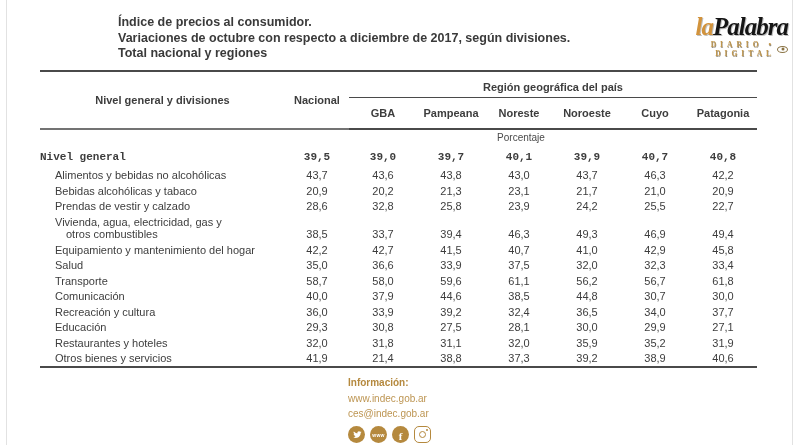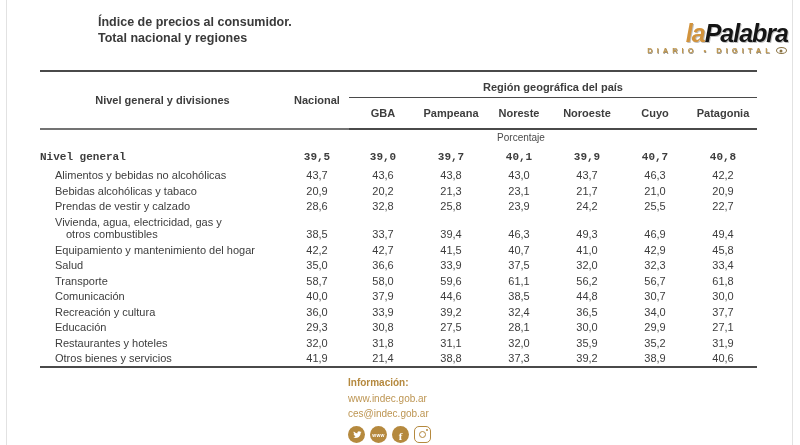--- a/index.html
+++ b/index.html
@@ -5,25 +5,25 @@
   * { margin:0; padding:0; box-sizing:border-box; }
   html,body { background:#fff; }
   .page {
     position:relative; width:800px; height:445px; background:#ffffff;
     font-family:"Liberation Sans", sans-serif; color:#3d3d3d; overflow:hidden;
   }
   .edge { position:absolute; top:0; bottom:0; width:1px; background:#e2e2e2; }
   .edge.left { left:6px; } .edge.right { right:7px; }
 
   
-  .title-block { position:absolute; left:98px; top:15px; }
+  .title-block { position:absolute; left:118px; top:15px; }
   .title-block div { font-size:12.5px; font-weight:bold; color:#3a3a3a; line-height:15.5px; }
 
   
-  .logo { position:absolute; right:12px; top:20px; width:142px; text-align:right; }
+  .logo { position:absolute; right:12px; top:14px; width:142px; text-align:right;font-family:Liberation Serif, serif; }
   .logo-main { font-style:italic; font-weight:bold; font-size:25px; line-height:26px; letter-spacing:-1px;
                text-shadow:1px 1px 0 rgba(0,0,0,0.25); white-space:nowrap; }
   .logo-la { color:#d2933c; } .logo-palabra { color:#151515; }
   .logo-tagline { margin-top:0; font-size:7.5px; font-weight:bold; letter-spacing:4px;
                   color:#c0974d; text-shadow:0.5px 0.5px 0 rgba(60,50,30,0.55);
                   display:flex; align-items:center; justify-content:center; gap:2px; }
   .eye { display:inline-block; width:11px; height:7px; border:1.2px solid #8a7344; border-radius:50%;
          position:relative; }
   .eye::after { content:""; position:absolute; left:50%; top:50%; width:3px; height:3px;
                 transform:translate(-50%,-50%); border-radius:50%; background:#8a7344; }
@@ -66,20 +66,21 @@
 </style>
 </head>
 <body>
 
 <div class="page">
   <div class="edge left"></div>
   <div class="edge right"></div>
 
   <div class="title-block">
     <div>Índice de precios al consumidor.</div>
+    <div>Variaciones de octubre con respecto a diciembre de 2017, según divisiones.</div>
     <div>Total nacional y regiones</div>
   </div>
 
   <div class="logo">
     <div class="logo-main"><span class="logo-la">la</span><span class="logo-palabra">Palabra</span></div>
     <div class="logo-tagline">
       <span>DIARIO • DIGITAL</span>
       <span class="eye"></span>
     </div>
   </div>

